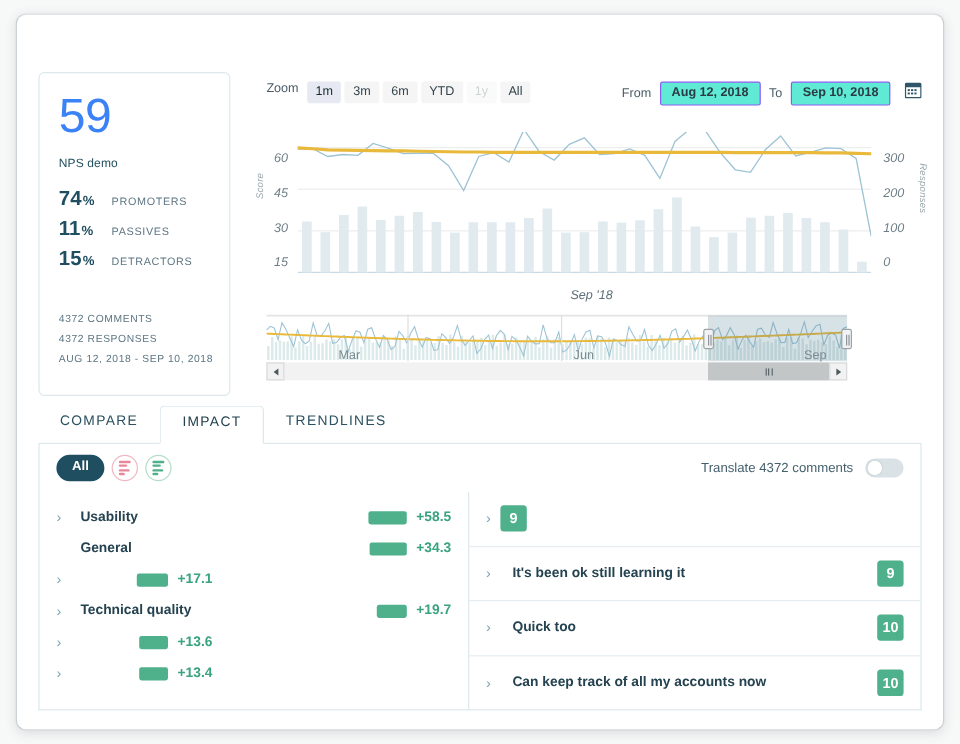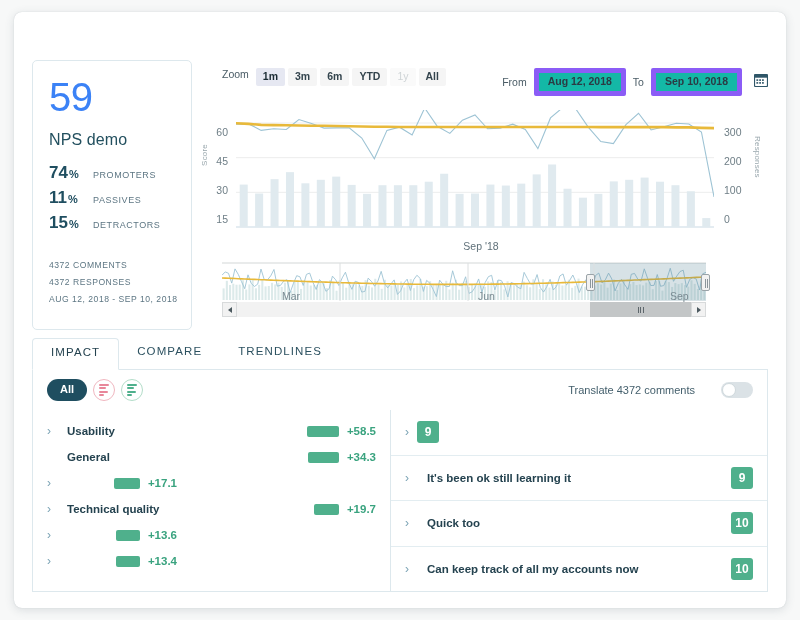--- a/index.html
+++ b/index.html
@@ -43,21 +43,21 @@
   }
   .nps-score {
     font-size: 40px;
     font-weight: 400;
     color: #3b82f6;
     letter-spacing: -0.5px;
     line-height: 1;
     margin-bottom: 14px;
   }
   .nps-name {
-    font-size: 16px;
+    font-size: 10px;
     color: #23505f;
     margin-bottom: 14px;
     letter-spacing: 0.1px;
   }
   .nps-row {
     display: flex;
     align-items: baseline;
     margin-bottom: 5px;
   }
   .nps-pct {
@@ -95,53 +95,53 @@
     align-items: flex-start;
   }
   .tb-label {
     font-size: 10.5px;
     color: #4a5c66;
     margin-right: 7px;
   }
   .zoom-btns { display: flex; gap: 3px; }
   .zbtn {
     font-size: 10.5px;
-    font-weight: 700;
+    font-weight: 400;
     color: #33444d;
     background: #f5f5f5;
     border-radius: 2px;
     padding: 3px 7px 4px 7px;
     cursor: pointer;
     line-height: 1;
   }
   .zbtn.active { background: #e6e8f2; color: #1a2b33; }
   .zbtn.disabled { color: #cfd4d6; background: #fafafa; cursor: default; font-weight: 400; }
   .tb-right {
     display: flex;
     align-items: center;
     margin-left: auto;
   }
   .date-field {
     font-size: 10.5px;
     font-weight: 700;
     color: #2b3b44;
-    background: #14b8a6;
-    border: 5px solid #8b5cf6;
+    background: #5eead4;
+    border: 1px solid #8b5cf6;
     border-radius: 2px;
     padding: 3px 9px 4px 9px;
     line-height: 1;
   }
   .tb-right .tb-label { margin: 0 7px; }
   .cal-icon { margin-left: 12px; display: block; }
 
   
   .chart-area {
     position: absolute;
-    left: 184px; top: 92px;
-    width: 566px; height: 158px;
+    left: 196px; top: 92px;
+    width: 566px; height: 158px; font-style: italic;
   }
   .axis-title {
     position: absolute;
     font-size: 8px;
     color: #99a7ad;
     letter-spacing: 0.2px;
     writing-mode: vertical-rl;
     text-orientation: mixed;
   }
   .axis-title.left { left: 2px; top: 40px; transform: rotate(180deg); }
@@ -286,21 +286,20 @@
     cursor: pointer;
   }
   .icon-circle.neg { border: 1px solid #f0b7c0; }
   .icon-circle.pos { border: 1px solid #b3ddc9; }
   .bars-glyph { display: flex; flex-direction: column; gap: 1.5px; }
   .bars-glyph span { height: 2px; border-radius: 1px; display: block; }
   .translate-wrap {
     margin-left: auto;
     display: flex;
     align-items: center;
-    gap: 16px;
   }
   .translate-label {
     font-size: 11px;
     color: #45606d;
     margin-right: 10px;
   }
   .toggle {
     width: 32px; height: 16px;
     border-radius: 8px;
     background: #dbe2e6;
@@ -709,22 +708,22 @@
         </div>
         <div class="sb-arrow right">
             <i></i>
           </div>
       </div>
     </div>
 
     <div class="bottom-card">
 
       <div class="tabs">
+        <div class="tab">COMPARE</div>
         <div class="tab active">IMPACT</div>
-        <div class="tab">COMPARE</div>
         <div class="tab">TRENDLINES</div>
       </div>
 
       <div class="filter-bar">
         <span class="pill-all">All</span>
         <span class="icon-circle neg">
           <span class="bars-glyph">
             <span style="width:10px; background:#e8879a;"></span>
             <span style="width:7px;  background:#e8879a;"></span>
             <span style="width:9px;  background:#e8879a;"></span>

